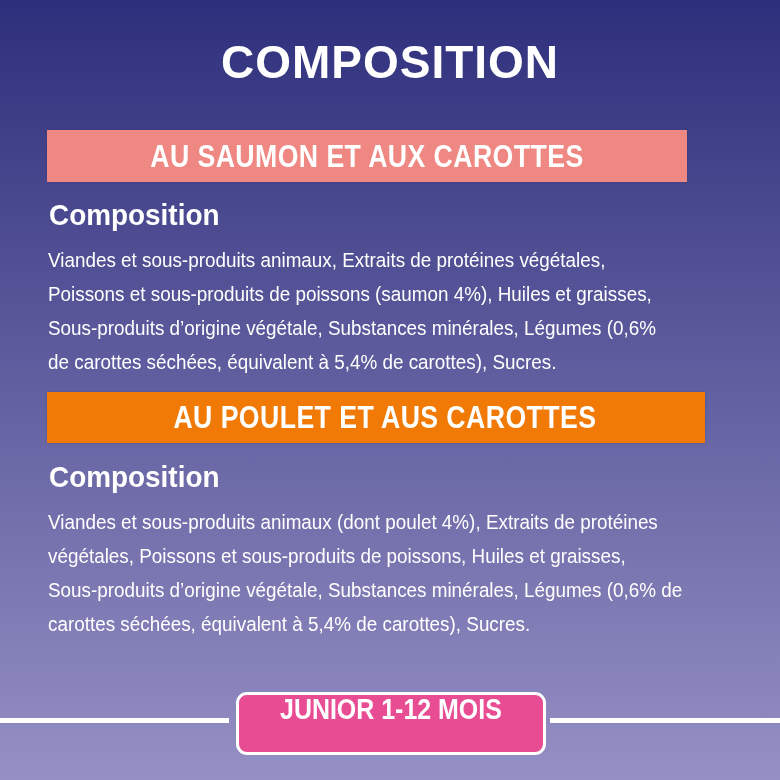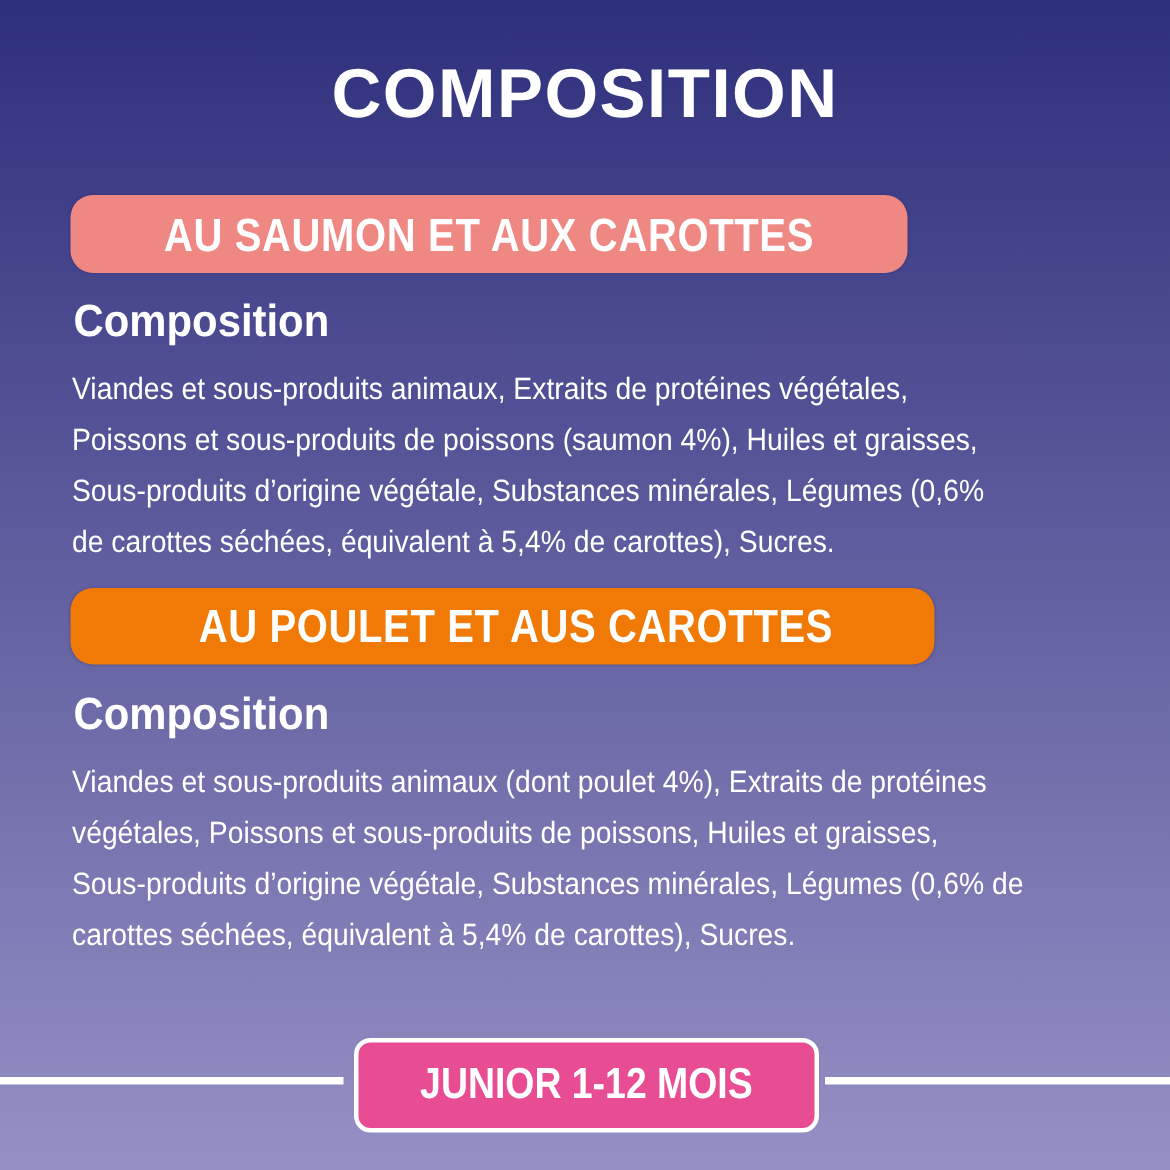--- a/index.html
+++ b/index.html
@@ -13,22 +13,22 @@
       background: linear-gradient(180deg, #2e2f7c 0%, #4a4a8d 22%, #6f6aa8 50%, #8683b9 72%, #9590c4 100%);
       color: #ffffff;
     }
     .title {
       position: absolute; left: 0; top: 36px; width: 780px;
       text-align: center;
       font-weight: bold; font-size: 46px; line-height: 52px;
       letter-spacing: 1px;
     }
     .bar {
-      position: absolute; left: 47px; width: 558px;
-      border-radius: 15px;
+      position: absolute; left: 47px; width: 640px;
+      border-radius: 0;
       display: flex; align-items: center; justify-content: center;
       box-shadow: 0 0 2px rgba(40,40,100,0.35);
     }
     .bar-text {
       font-weight: bold; font-size: 31px; line-height: 1;
       display: inline-block;
       transform: scaleX(0.86);
       letter-spacing: 0.5px;
       white-space: nowrap;
     }
@@ -53,21 +53,21 @@
     .body2 { top: 505px; }
     .body-line { display: block; }
     .divider {
       position: absolute; top: 718px; height: 5px; background: #ffffff;
     }
     .divider-left { left: 0; width: 229px; }
     .divider-right { left: 550px; width: 230px; }
     .pill {
       position: absolute; left: 236px; top: 692px; width: 304px; height: 57px;
       border: 3px solid #ffffff; border-radius: 11px;
-      display: flex; align-items: center; justify-content: center;
+      display: flex; justify-content: center;
     }
     .pill-text {
       font-weight: bold; font-size: 29px; line-height: 1;
       display: inline-block; transform: scaleX(0.86);
       white-space: nowrap;
     }
   </style>
 </head>
 <body>
 

